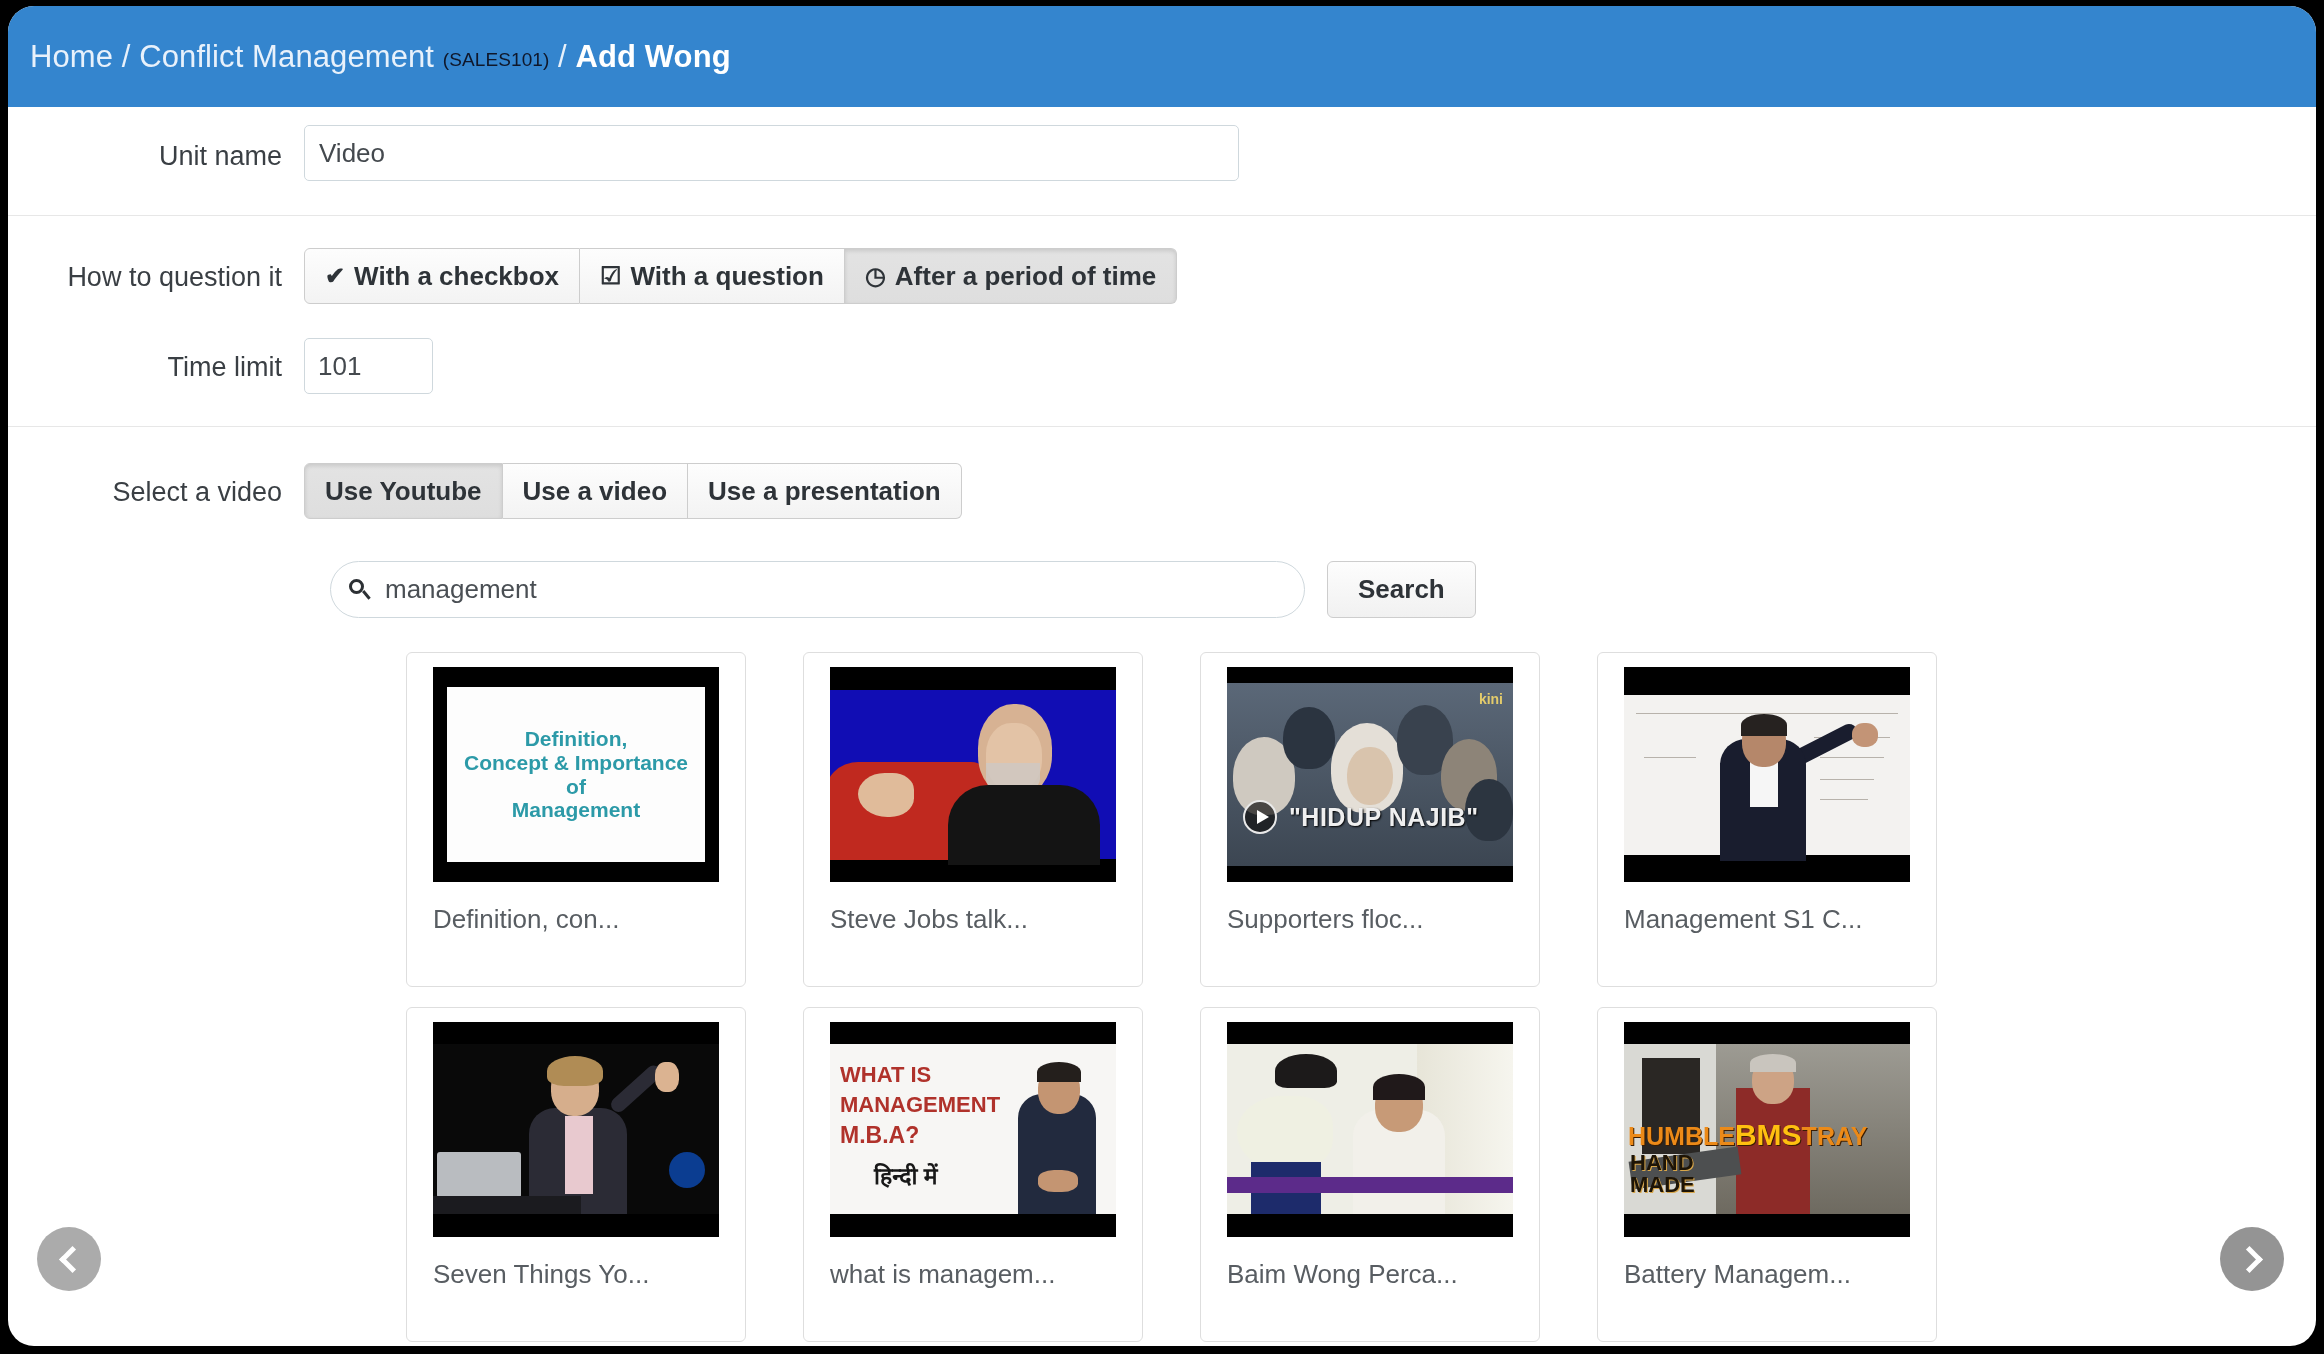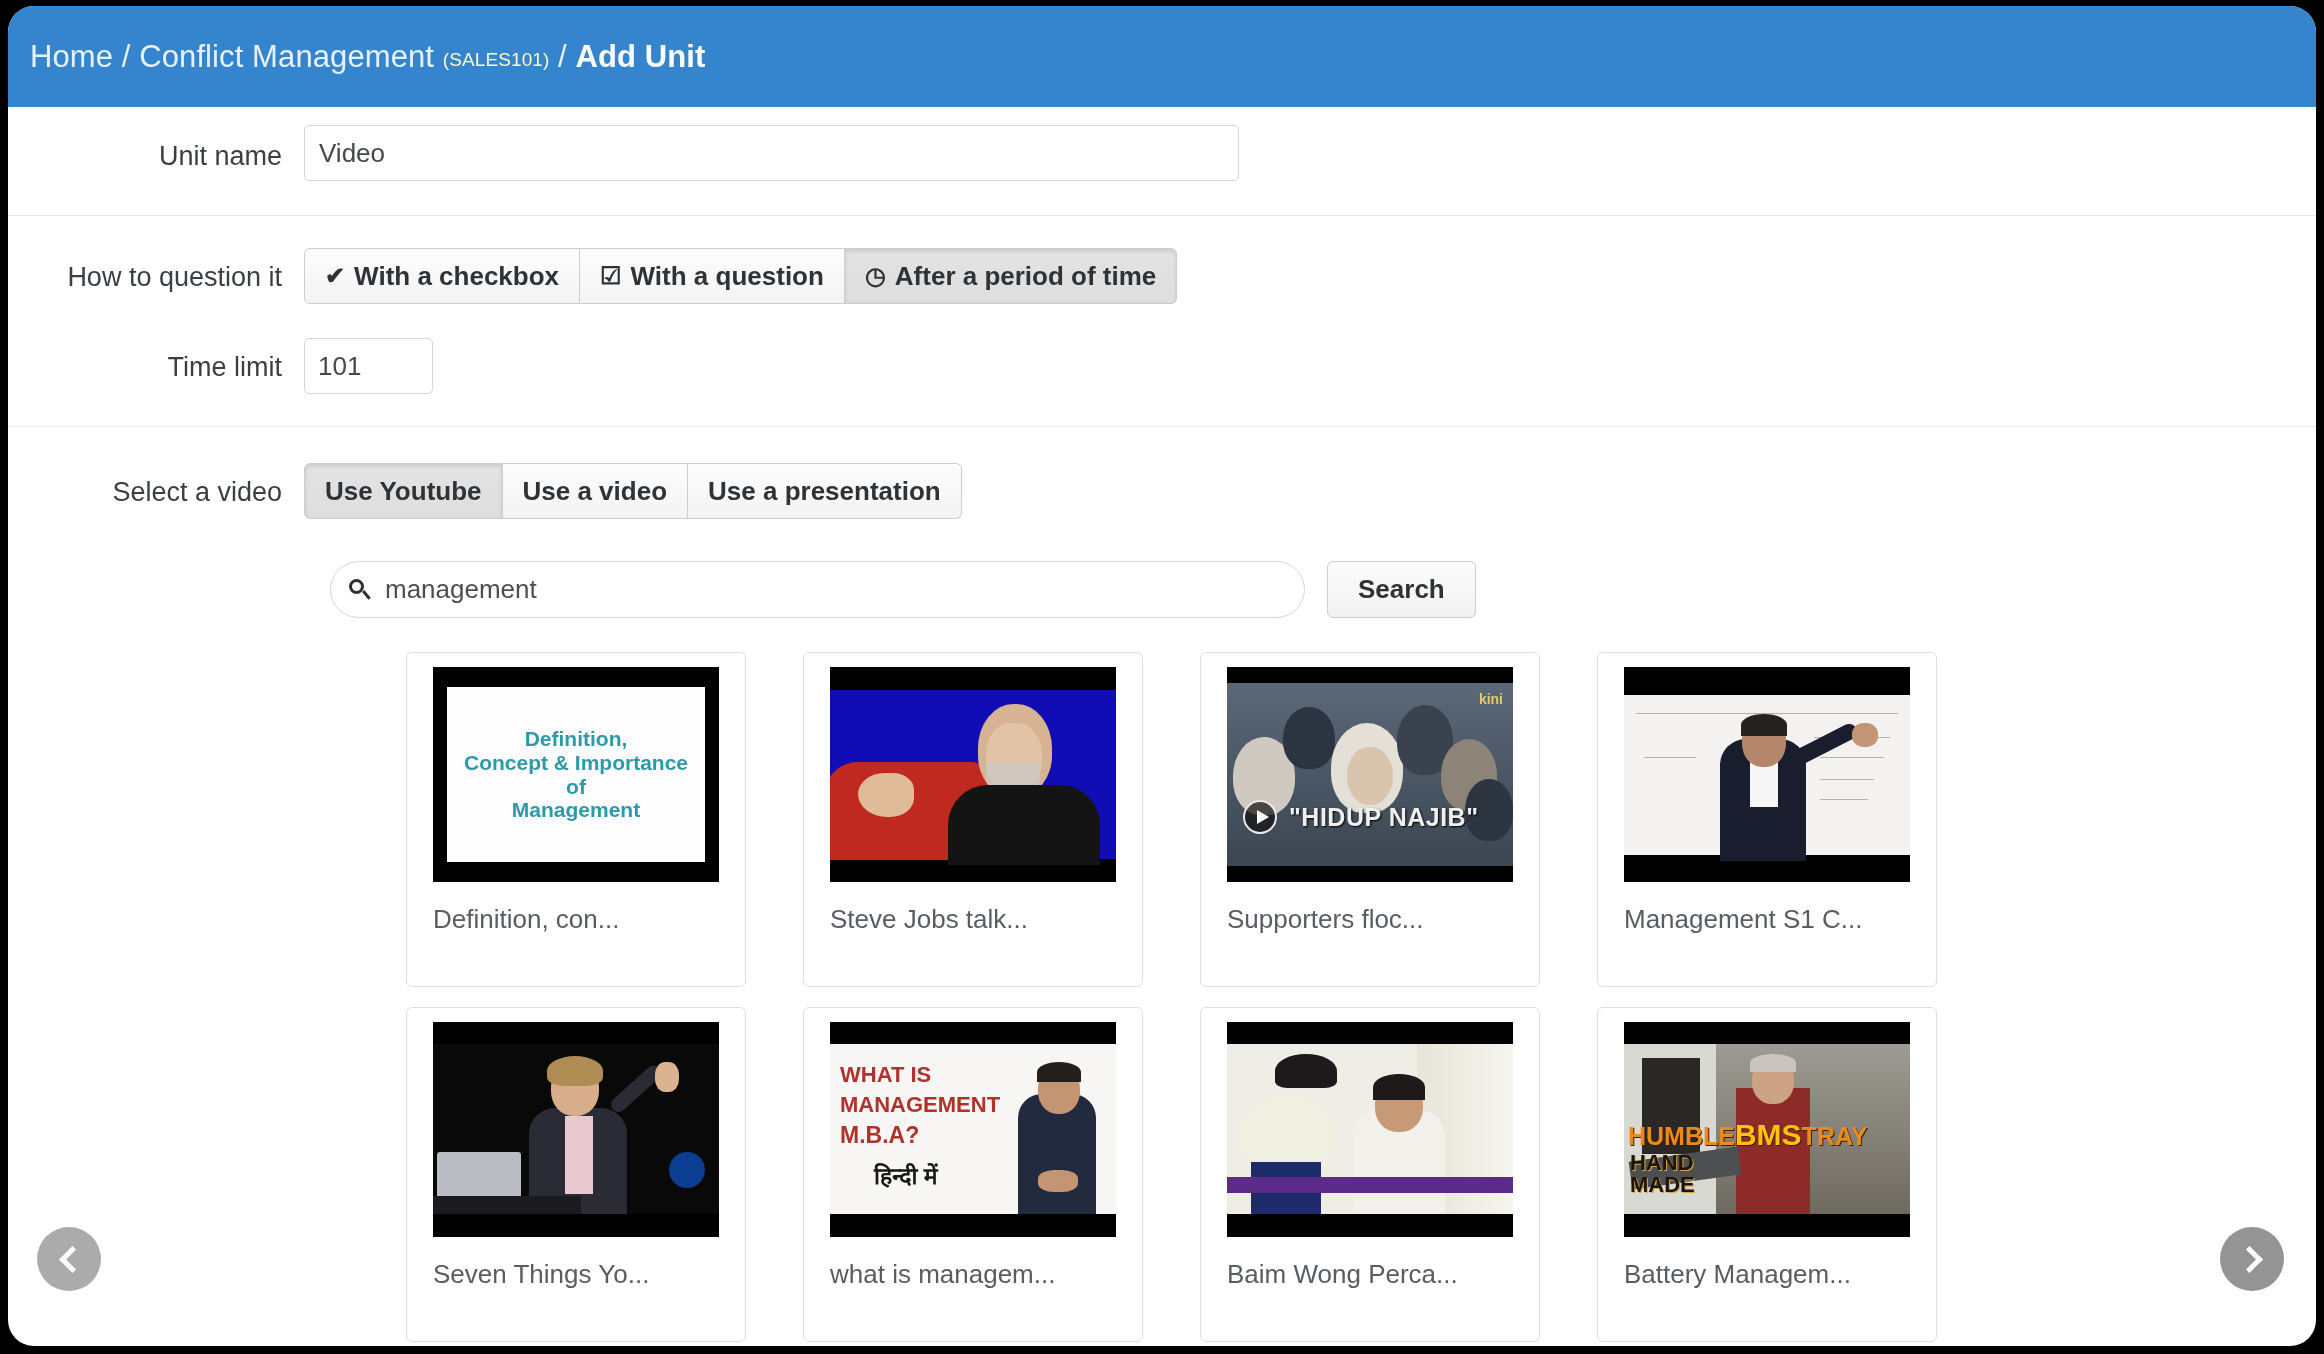--- a/index.html
+++ b/index.html
@@ -31,21 +31,21 @@
     font-size: 31px;
     color: #e8f1fb;
     font-weight: 400;
     letter-spacing: 0.1px;
     white-space: nowrap;
   }
   .crumb .sep { color: #e8f1fb; }
   .crumb .code {
     font-size: 19px;
     vertical-align: 1px;
-    color: #fef9c3;
+    color: #0f172a;
   }
   .crumb .current {
     color: #ffffff;
     font-weight: bold;
   }
 
   
   .body { position: relative; }
 
   .row {
@@ -359,21 +359,21 @@
   .arrow.left  .chev { transform: rotate(-135deg); margin-left: 6px; }
   .arrow.right .chev { transform: rotate(45deg);  margin-right: 6px; }
 </style>
 </head>
 <body>
 
 <div class="page">
 
   <div class="header">
     <div class="crumb">
-      <span>Home</span><span class="sep"> / </span><span>Conflict Management</span> <span class="code">(SALES101)</span><span class="sep"> / </span><span class="current">Add Unit</span>
+      <span>Home</span><span class="sep"> / </span><span>Conflict Management</span> <span class="code">(SALES101)</span><span class="sep"> / </span><span class="current">Add Wong</span>
     </div>
   </div>
 
   <div class="body">
 
     <div class="row sec-unit">
       <div class="label-col">Unit name</div>
       <div class="field-col">
         <input class="text-input" type="text" value="Video" style="">
       </div>

